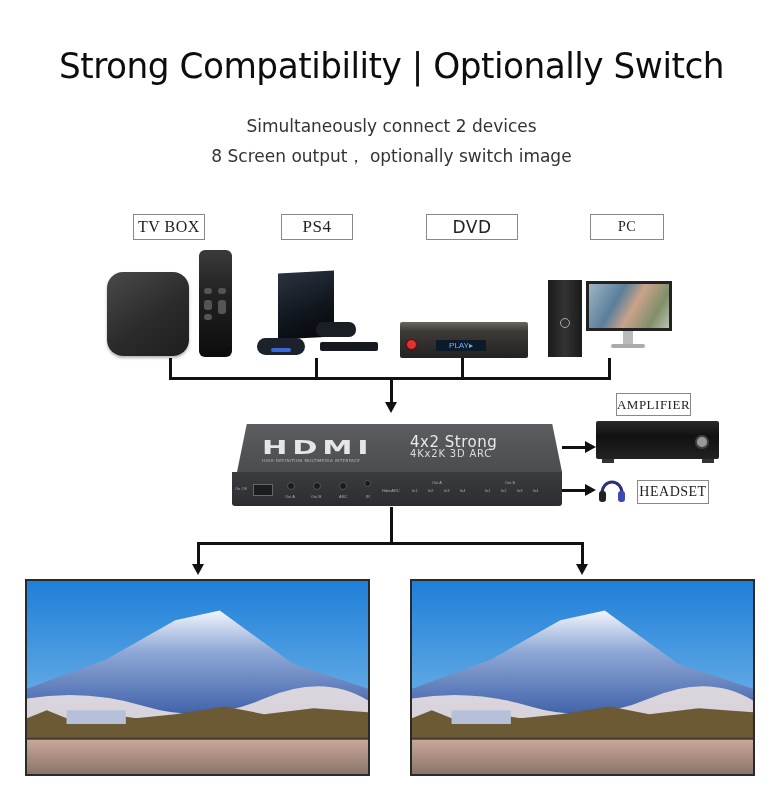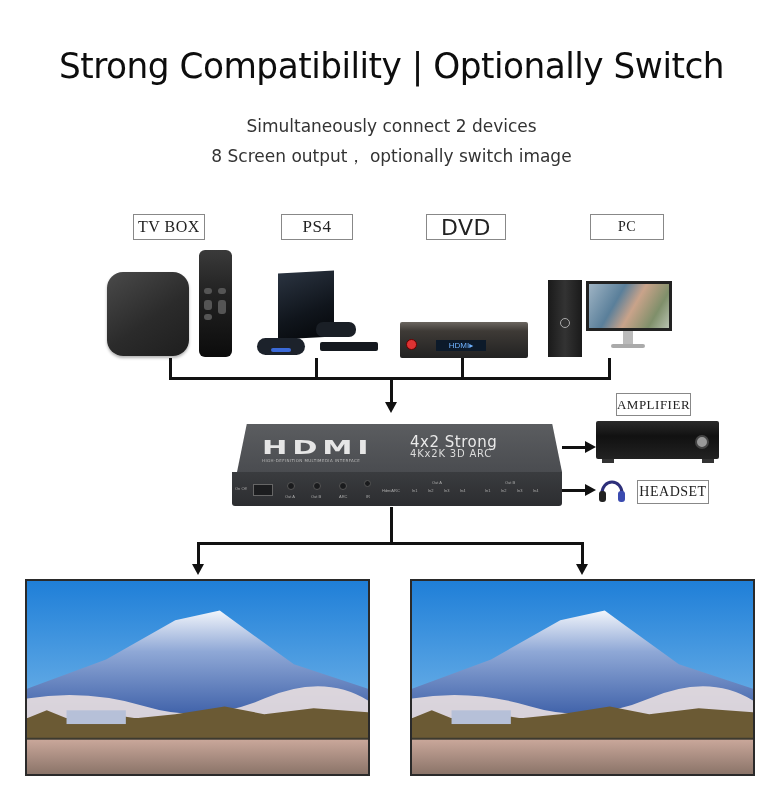--- a/index.html
+++ b/index.html
@@ -130,42 +130,42 @@
 </style>
 </head>
 <body>
 
 <div class="abs title">Strong Compatibility | Optionally Switch</div>
 <div class="abs subtitle" style="top:116px;">Simultaneously connect 2 devices</div>
 <div class="abs subtitle" style="top:145px;">8 Screen output， optionally switch image</div>
 
 <div class="abs label-box" style="left:133px;top:214px;width:72px;height:26px;font-size:16px;">TV BOX</div>
 <div class="abs label-box" style="left:281px;top:214px;width:72px;height:26px;font-size:17px;">PS4</div>
-<div class="abs label-box" style="left:426px;top:214px;width:80px;height:26px;font-size:22px;font-family:'DejaVu Sans',sans-serif;">DVD</div>
+<div class="abs label-box" style="left:426px;top:214px;width:92px;height:26px;font-size:17px;font-family:'DejaVu Sans',sans-serif;">DVD</div>
 <div class="abs label-box" style="left:590px;top:214px;width:74px;height:26px;font-size:14px;">PC</div>
 
 <div class="abs tvbox"></div>
 <div class="abs remote">
   <div class="btn" style="left:5px;top:38px;"></div>
   <div class="btn" style="left:19px;top:38px;"></div>
   <div class="btn" style="left:5px;top:50px;height:10px;"></div>
   <div class="btn" style="left:19px;top:50px;height:14px;"></div>
   <div class="btn" style="left:5px;top:64px;"></div>
 </div>
 
 <div class="abs ps4"></div>
 <div class="abs ps4-ctrl2"></div>
 <div class="abs ps4-cam"></div>
 <div class="abs ps4-ctrl">
     <div class="light"></div>
   </div>
 
 <div class="abs dvd">
   <div class="knob"></div>
-  <div class="display">HDMI▸</div>
+  <div class="display">PLAY▸</div>
 </div>
 
 <div class="abs pc-tower">
     <div class="logo"></div>
   </div>
 <div class="abs monitor"></div>
 <div class="abs monitor-stand"></div>
 <div class="abs monitor-base"></div>
 
 <div class="abs line" style="left:169px;top:358px;width:3px;height:21px;"></div>

